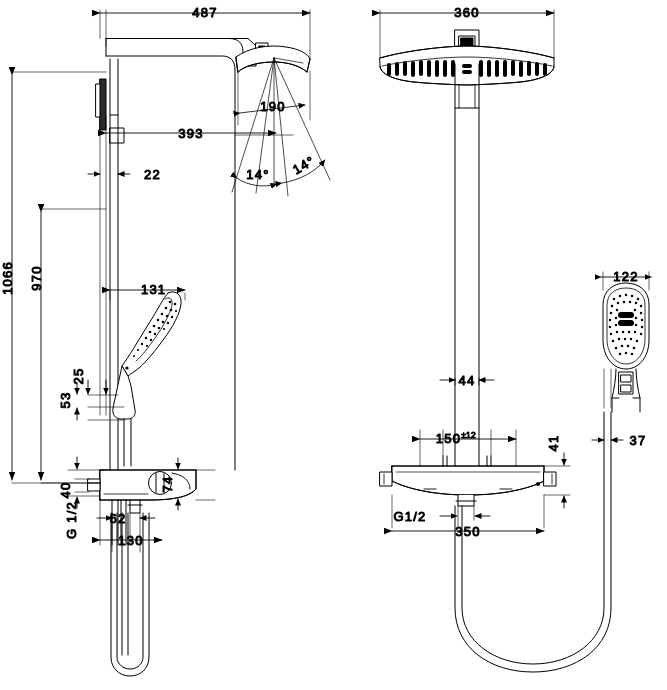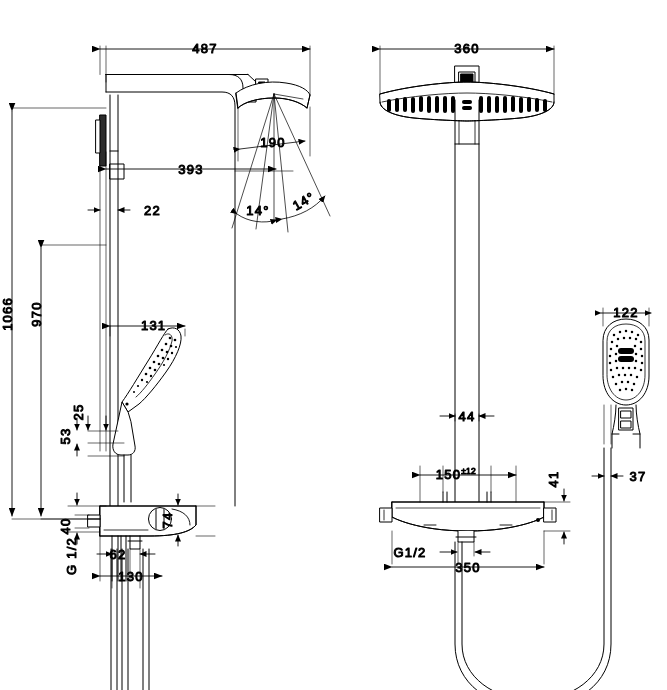--- a/index.html
+++ b/index.html
@@ -1,18 +1,18 @@
 <!DOCTYPE html>
 <html><head>
 <meta charset="utf-8">
 <style>
   html,body{margin:0;padding:0;background:#ffffff;}
   body{width:667px;height:690px;position:relative;overflow:hidden;
        font-family:"Liberation Sans","DejaVu Sans",sans-serif;}
-  #stage{position:absolute;left:0;top:0;width:667px;height:534px;margin-top:36px;}
+  #stage{position:absolute;left:0;top:0;width:667px;height:534px;}
   svg{display:block;}
   .dimtext{font-family:"Liberation Sans","DejaVu Sans",sans-serif;font-size:13px;fill:#1a1a1a;letter-spacing:1.2px;}
   .sup{font-size:8.5px;letter-spacing:0.3px;}
 </style>
 </head>
 <body>
 
 <div id="stage">
 <svg width="667" height="690" viewBox="0 0 667 690" xmlns="http://www.w3.org/2000/svg">
 

